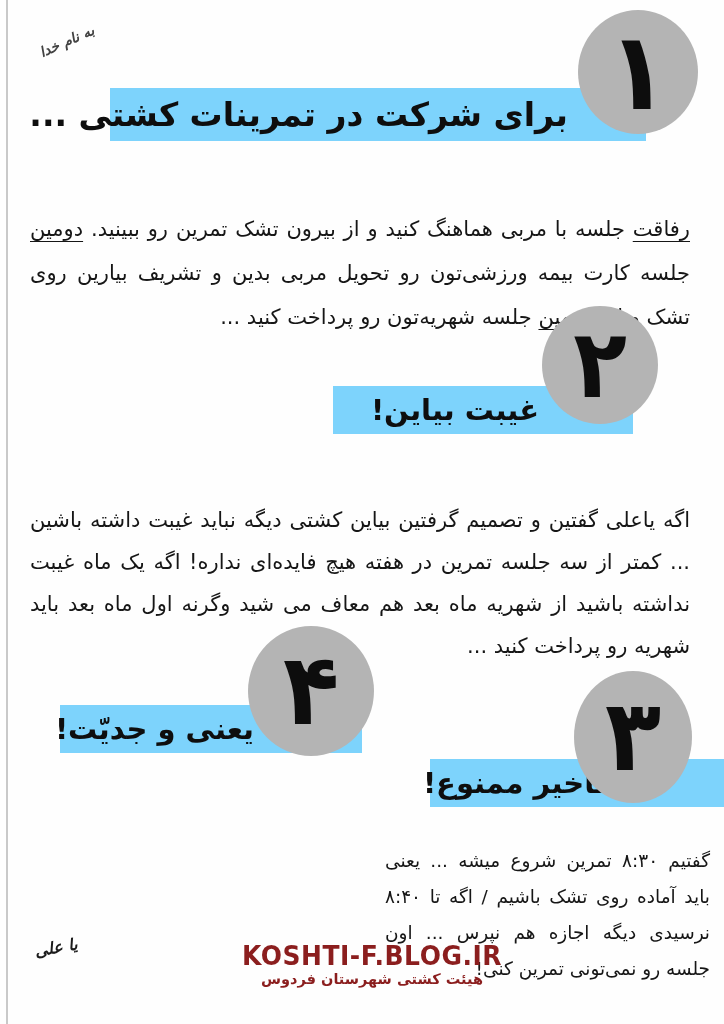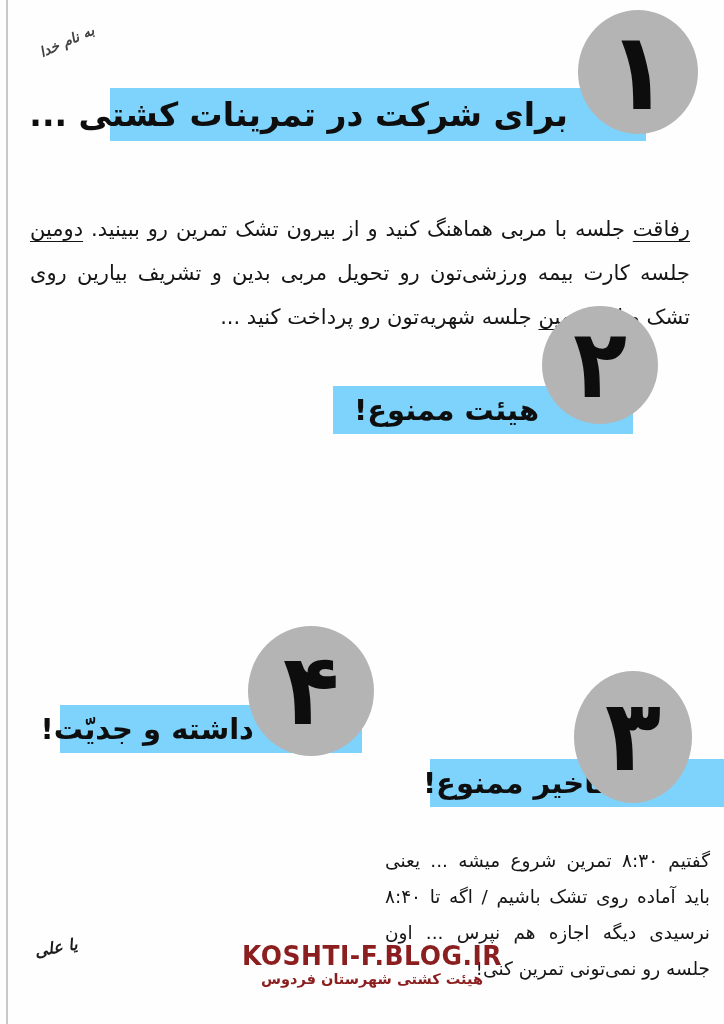--- a/index.html
+++ b/index.html
@@ -105,28 +105,29 @@
   </div>
   <div class="head-bar" id="bar1">
     <span class="head-text">برای شرکت در تمرینات کشتی ...</span>
   </div>
   <p class="para" id="para1"><span class="u">رفاقت</span><span> جلسه با مربی هماهنگ کنید و از بیرون تشک تمرین  رو  ببینید. </span><span class="u">دومین</span><span> جلسه کارت بیمه ورزشی‌تون رو تحویل مربی بدین و تشریف بیارین روی تشک و از </span><span class="u">سومین</span><span> جلسه شهریه‌تون رو پرداخت کنید ...</span></p>
 
   <div class="num-circle" id="circle2">
     <span class="num">۲</span>
   </div>
   <div class="head-bar" id="bar2">
-    <span class="head-text">هیئت ممنوع!</span>
+    <span class="head-text">غیبت بیاین!</span>
   </div>
+  <p class="para" id="para2">اگه یاعلی گفتین و تصمیم گرفتین بیاین کشتی دیگه نباید غیبت  داشته باشین ...  کمتر از سه جلسه تمرین در هفته هیچ فایده‌ای نداره! اگه یک ماه غیبت نداشته باشید از شهریه ماه بعد هم معاف می شید وگرنه اول ماه بعد باید شهریه رو پرداخت کنید ...</p>
 
   <div class="num-circle" id="circle4">
     <span class="num">۴</span>
   </div>
   <div class="head-bar" id="bar4">
-    <span class="head-text">داشته و جدیّت!</span>
+    <span class="head-text">یعنی و جدیّت!</span>
   </div>
 
   <div class="num-circle" id="circle3">
     <span class="num">۳</span>
   </div>
   <div class="head-bar" id="bar3">
     <span class="head-text">تاخیر ممنوع!</span>
   </div>
   <p class="para" id="col3">گفتیم ۸:۳۰ تمرین شروع میشه ... یعنی باید آماده روی تشک باشیم / اگه تا ۸:۴۰ نرسیدی دیگه اجازه هم نپرس ...  اون جلسه رو نمی‌تونی تمرین کنی!</p>
 

